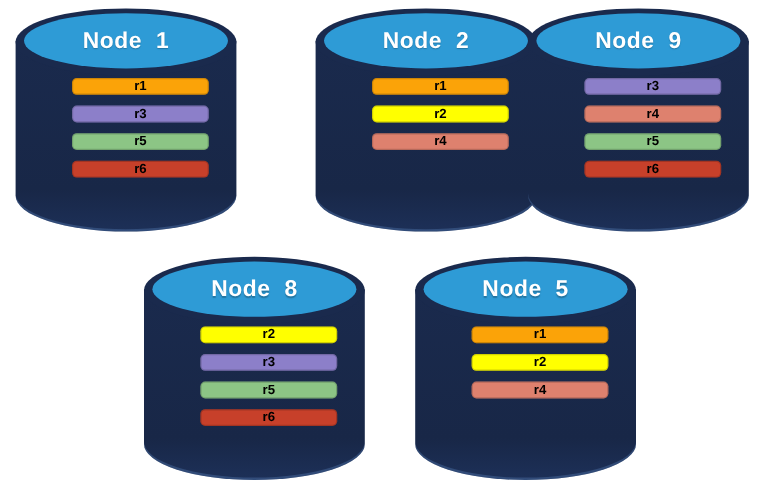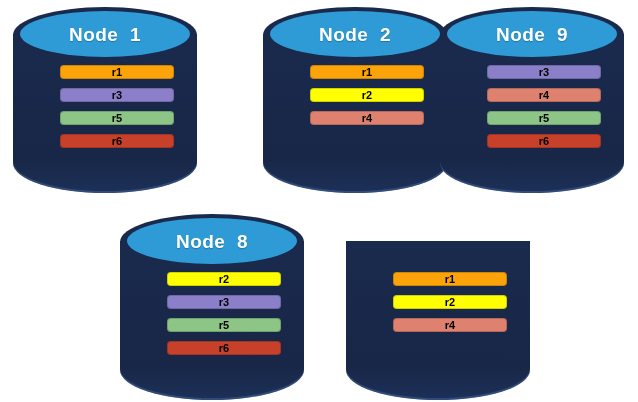--- a/index.html
+++ b/index.html
@@ -140,20 +140,23 @@
     <div class="bars">
       <div class="bar" style="background: rgb(255, 255, 0);">r2</div>
       <div class="bar" style="background: rgb(140, 127, 201);">r3</div>
       <div class="bar" style="background: rgb(140, 197, 133);">r5</div>
       <div class="bar" style="background: rgb(199, 64, 42);">r6</div>
     </div>
   </div>
 
   <div class="node" style="left:346px; top:214px;">
     <div class="cyl-body"></div>
+    <div class="cyl-top">
+      <span class="node-label">Node  5</span>
+    </div>
     <div class="bars">
       <div class="bar" style="background: rgb(251, 163, 8);">r1</div>
       <div class="bar" style="background: rgb(255, 255, 0);">r2</div>
       <div class="bar" style="background: rgb(222, 129, 110);">r4</div>
     </div>
   </div>
 
 </div>
 
 </body></html>

